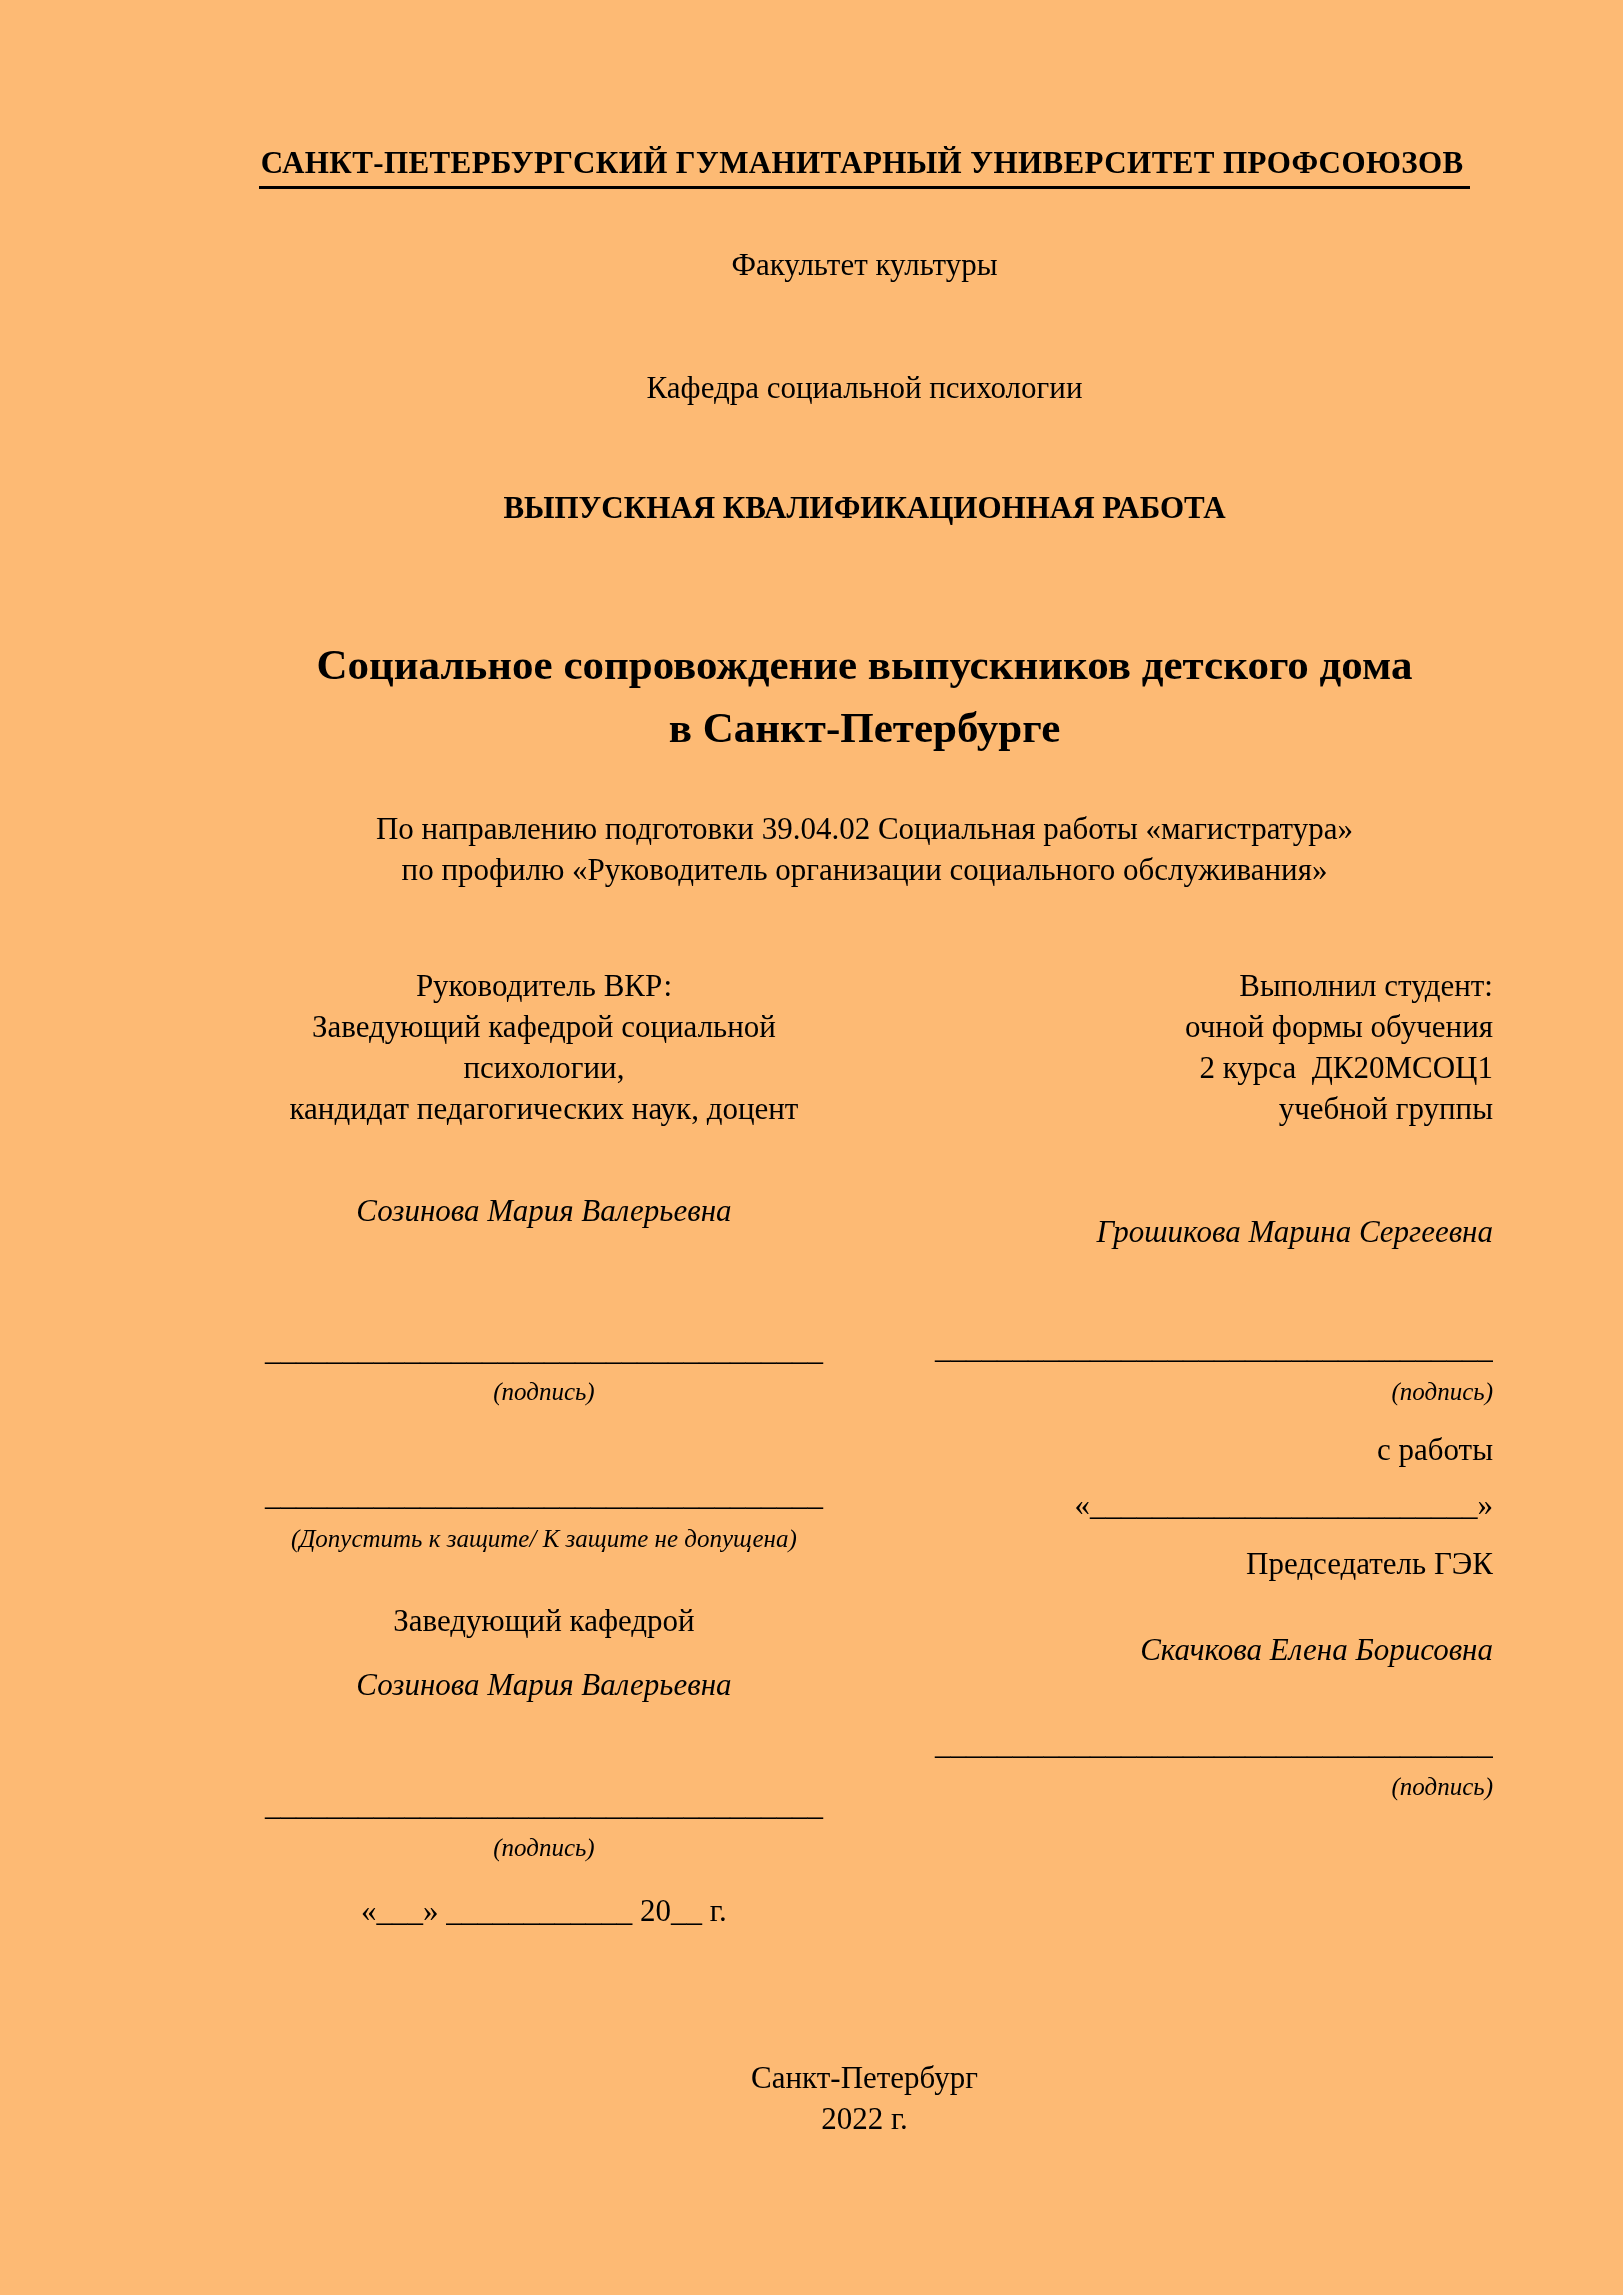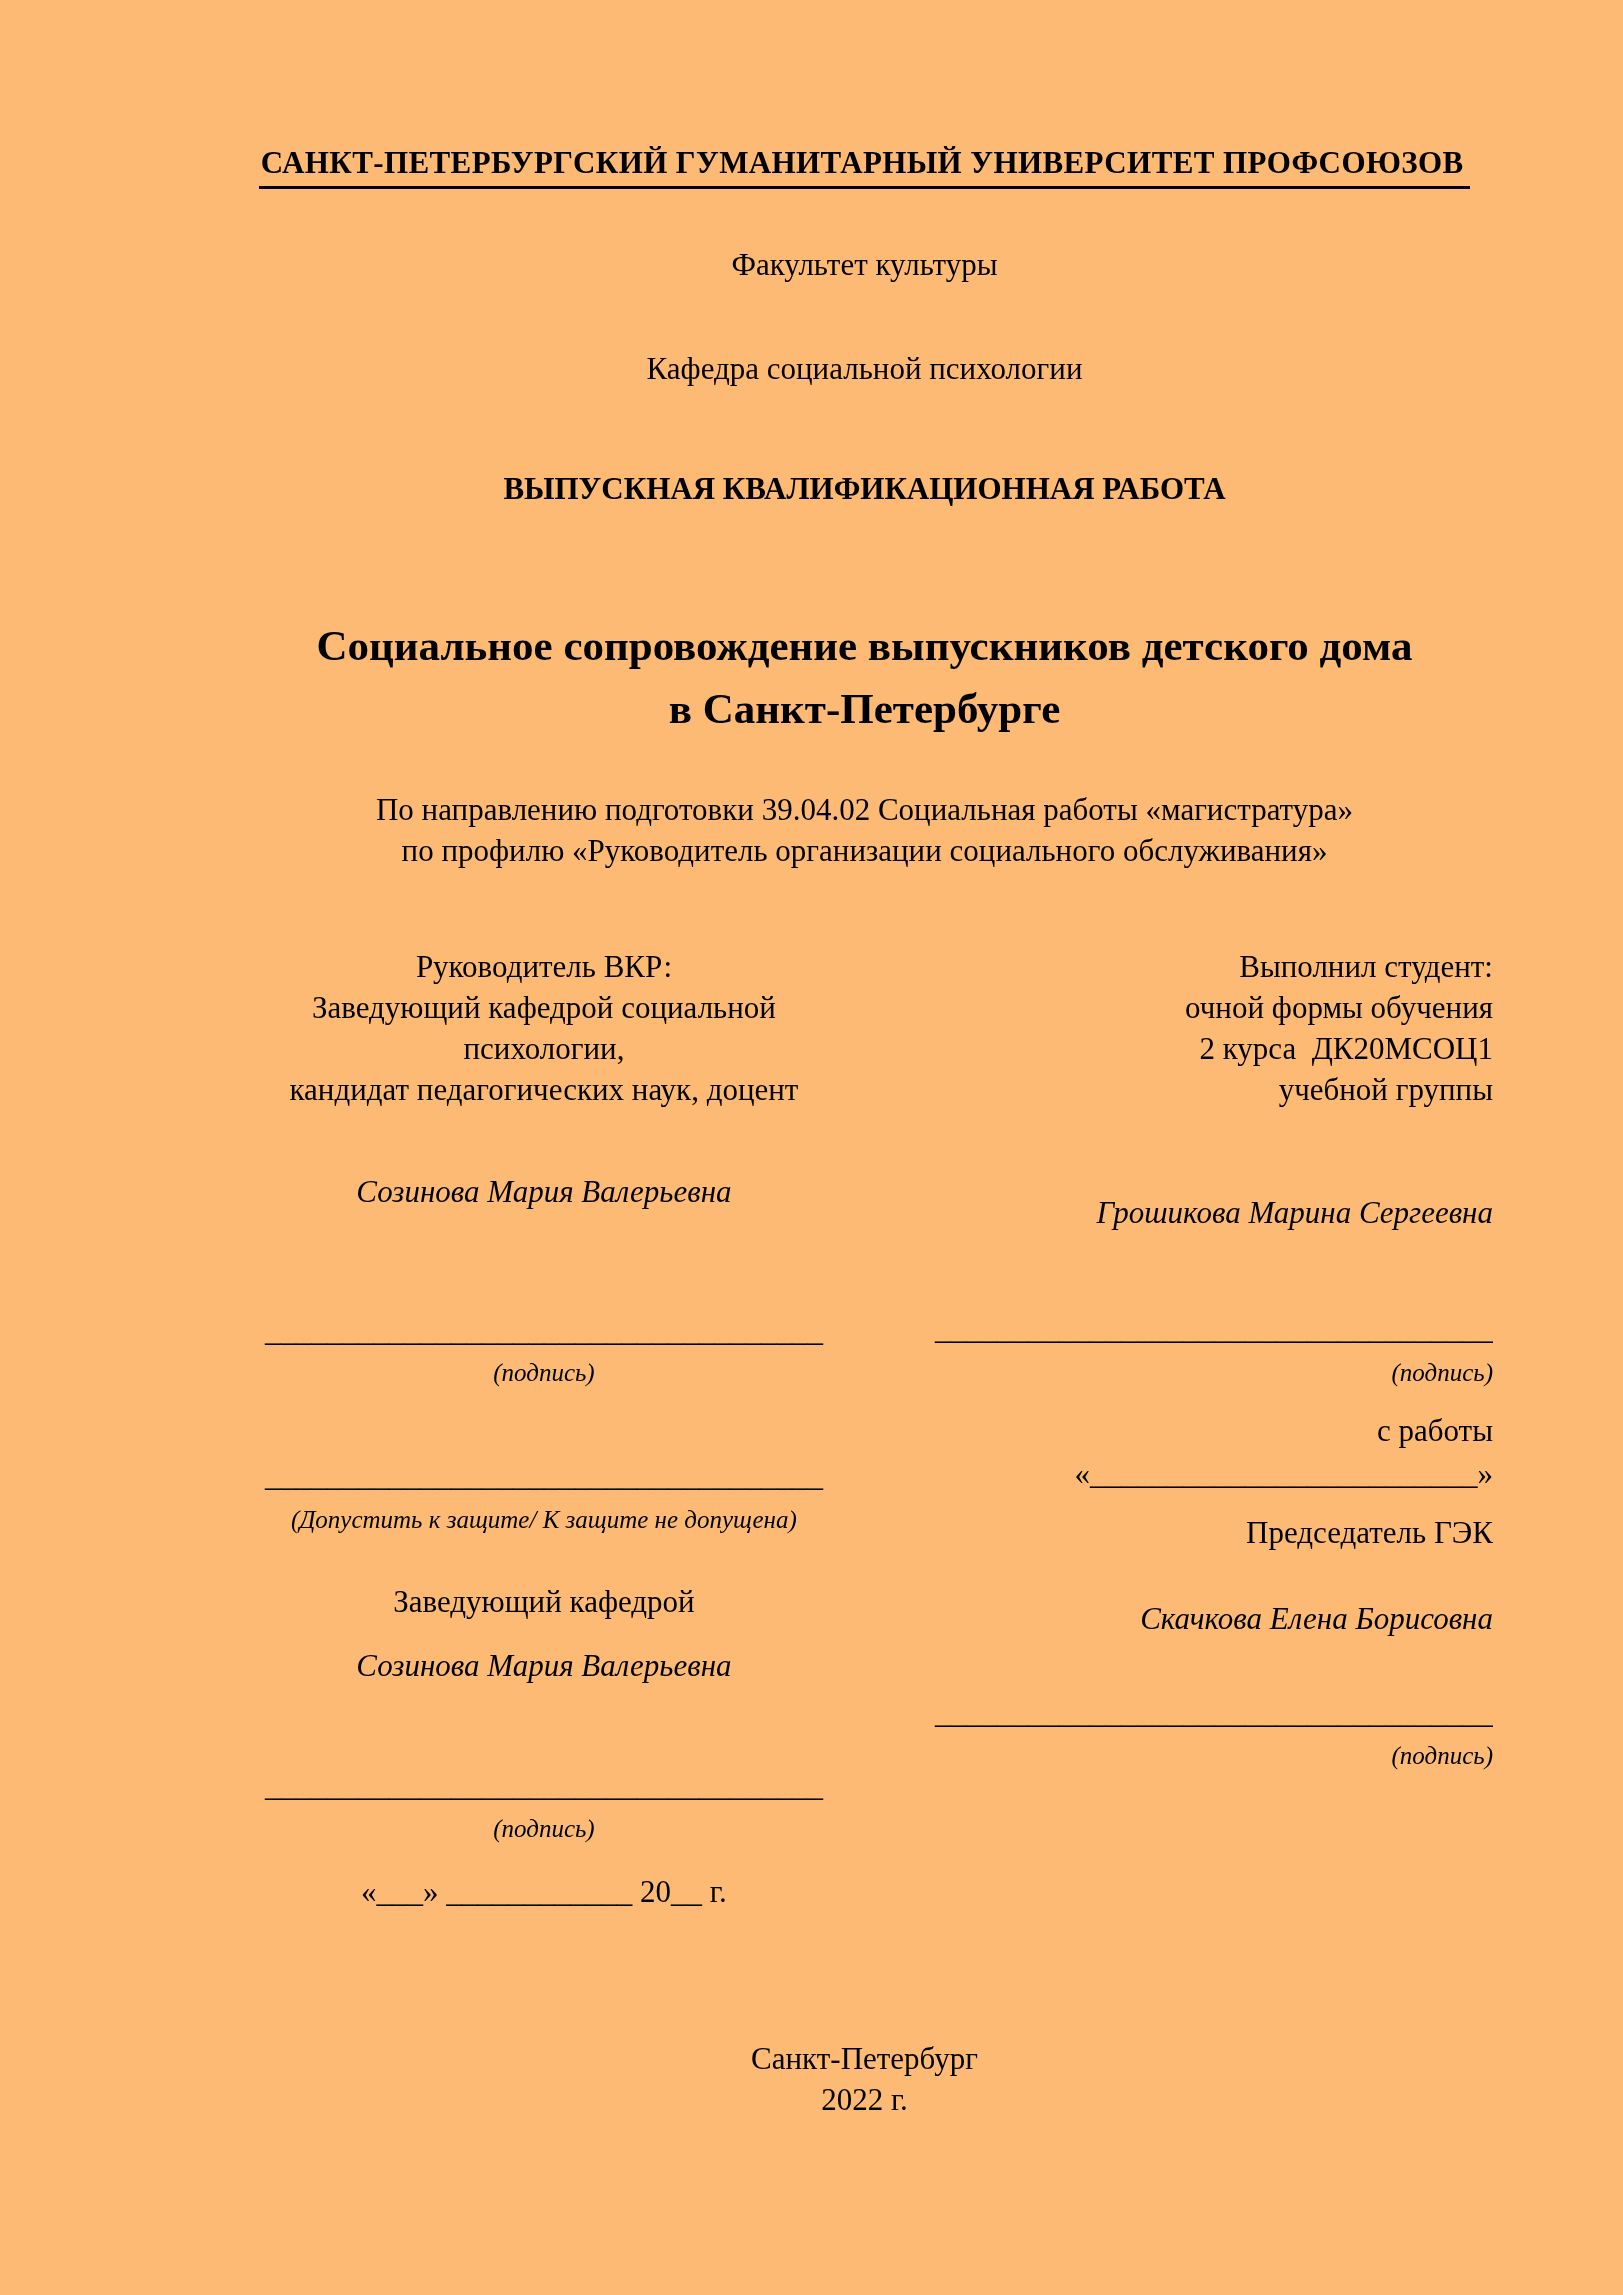--- a/index.html
+++ b/index.html
@@ -29,21 +29,21 @@
     font-weight: bold;
     line-height: 36px;
     letter-spacing: 0.4px;
   }
   [data-name="university-name"] {
     display: inline-block;
     border-bottom: 3.1px solid #000;
     padding: 0 6.3px 4.7px 1.6px;
   }
   [data-name="faculty"] { margin-top: 55px; }
-  [data-name="department"] { margin-top: 63px; }
+  [data-name="department"] { margin-top: 82px; }
   [data-name="work-type"] {
     margin-top: 82px;
     text-align: center;
     font-size: 31px;
     font-weight: bold;
     line-height: 36px;
   }
   [data-name="thesis-title"] {
     margin-top: 107px;
     text-align: center;
@@ -79,21 +79,21 @@
   [data-name="head-name"] { margin-top: 23.6px; }
   [data-name="head-signature-line"] { margin-top: 79px; }
   [data-name="head-signature-caption"] { margin-top: 6.3px; }
   [data-name="date-line"] { margin-top: 27.5px; }
 
   [data-name="student-name"] { margin-top: 82px; }
   [data-name="student-signature-line"] { margin-top: 75px; }
   [data-name="student-signature-caption"] { margin-top: 7.9px; }
   [data-name="defense-line"] { margin-top: 55px; }
   [data-name="grade-label"] { margin-top: 22px; }
-  [data-name="grade-line"] { margin-top: 2px; }
+  [data-name="grade-line"] { margin-top: 14px; }
   [data-name="chairman-label"] { margin-top: 18px; }
   [data-name="chairman-name"] { margin-top: 45px; }
   [data-name="chairman-signature-line"] { margin-top: 53px; }
   [data-name="chairman-signature-caption"] { margin-top: 7.9px; }
 
   [data-name="footer"] {
     margin-top: 126px;
     text-align: center;
     font-size: 31px;
     line-height: 41px;

